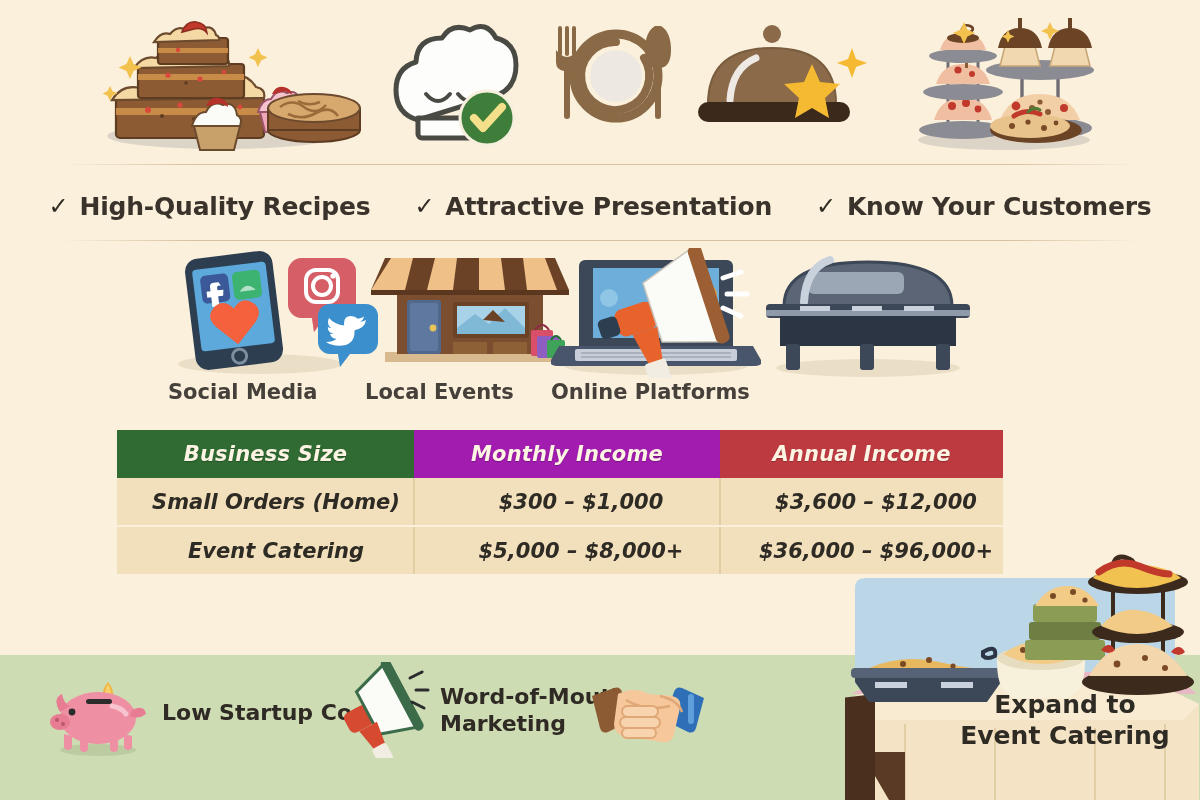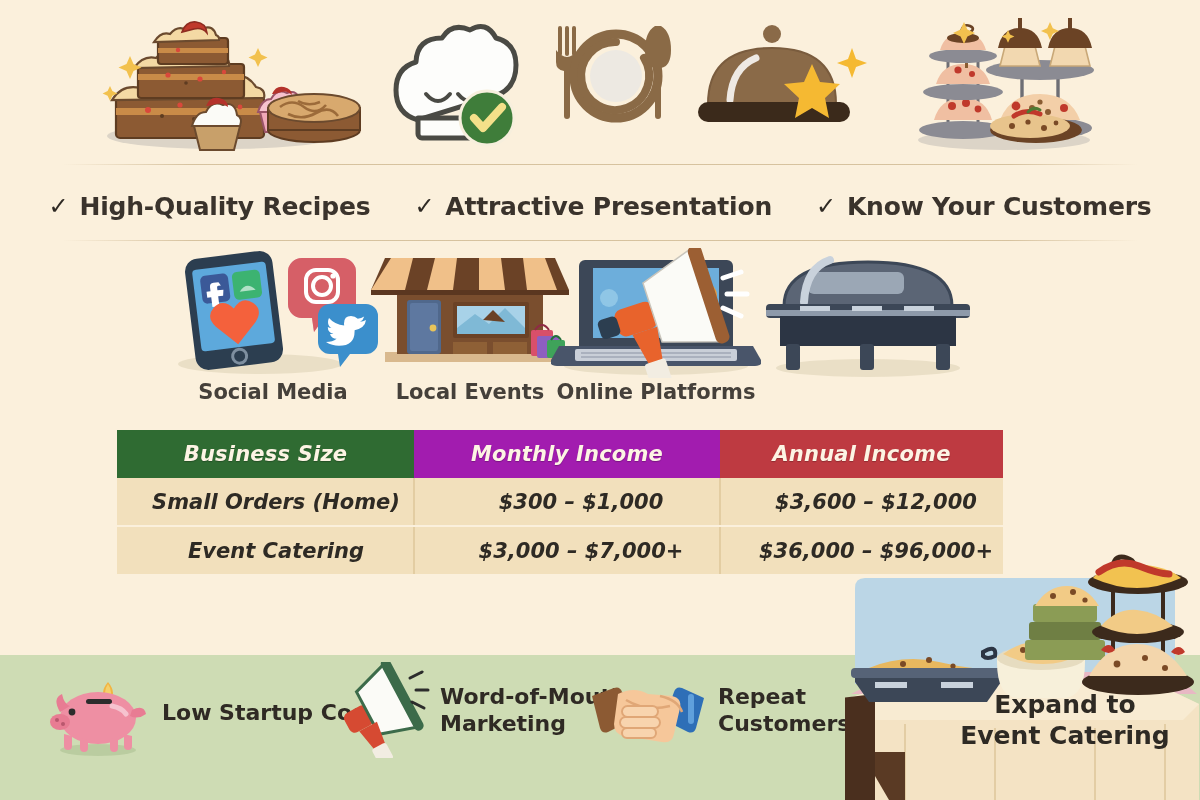--- a/index.html
+++ b/index.html
@@ -35,21 +35,21 @@
     font-size: 25px; font-weight: bold; color: #3A332C;
     letter-spacing: -.2px;
     font-family: "DejaVu Sans", sans-serif;
   }
   .check-mark { font-size: 24px; color: #2F2A24; line-height: 1; }
 
   
   #channels { position: absolute; left: 0; top: 248px; width: 1200px; height: 170px; }
   .chan { position: absolute; top: 0; width: 210px; height: 130px; }
   .chan-label {
-    position: absolute; top: 132px; width: 100%; text-align: center;
+    position: absolute; top: 132px; width: 100%; text-align: left;
     font-size: 21px; font-weight: bold; color: #45403A;
   }
 
   
   #income-table {
     position: absolute; left: 117px; top: 430px;
     width: 886px;
     border-collapse: collapse;
     font-size: 20px;
     font-style: italic;
@@ -441,21 +441,21 @@
       </tr>
     </thead>
     <tbody>
       <tr>
         <td class="label">Small Orders (Home)</td>
         <td class="num">$300 – $1,000</td>
         <td class="num">$3,600 – $12,000</td>
       </tr>
       <tr>
         <td class="label">Event Catering</td>
-        <td class="num">$3,000 – $7,000+</td>
+        <td class="num">$5,000 – $8,000+</td>
         <td class="num">$36,000 – $96,000+</td>
       </tr>
     </tbody>
   </table>
 
   <div id="benefits-band"></div>
 
   <div class="benefit" style="left:42px; top:668px;">
     <svg viewBox="0 0 110 90" width="110" height="90">
       <ellipse cx="56" cy="82" rx="38" ry="6" fill="#BACCA0"></ellipse>
@@ -504,22 +504,20 @@
       <path d="M30 22 q16-8 30 0 l24 2 q10 2 8 12 l-6 26 q-2 10-12 8 l-38-6 q-10-2-10-12z" fill="#F6C79A"></path>
       <path d="M38 28 q20 12 44 6" stroke="#E0A777" stroke-width="2.6" fill="none"></path>
       <g fill="#F8D4AE" stroke="#E0A777" stroke-width="2">
         <rect x="34" y="34" width="36" height="11" rx="5.5"></rect>
         <rect x="32" y="45" width="40" height="11" rx="5.5"></rect>
         <rect x="34" y="56" width="34" height="10" rx="5"></rect>
       </g>
       <path d="M72 24 q18 4 22 16" stroke="#E0A777" stroke-width="2.6" fill="none"></path>
       <rect x="100" y="22" width="6" height="30" rx="3" fill="#5FA0DC"></rect>
     </svg>
-    <span class="benefit-label" style="white-space:pre-line;">Repeat
-Customers</span>
   </div>
 
   <div class="catering-scene">
     <svg viewBox="0 0 355 248" width="355" height="248">
 
       <path d="M20 26 h300 q10 0 10 10 v96 h-320 v-96 q0-10 10-10z" fill="#BBD6E6"></path>
 
       <path d="M6 142 l44 -22 h276 l26 22 z" fill="#E8B8C4"></path>
 
       <path d="M-10 150 l60 -18 h262 l42 20 v96 h-364z" fill="#F4E3C4"></path>

